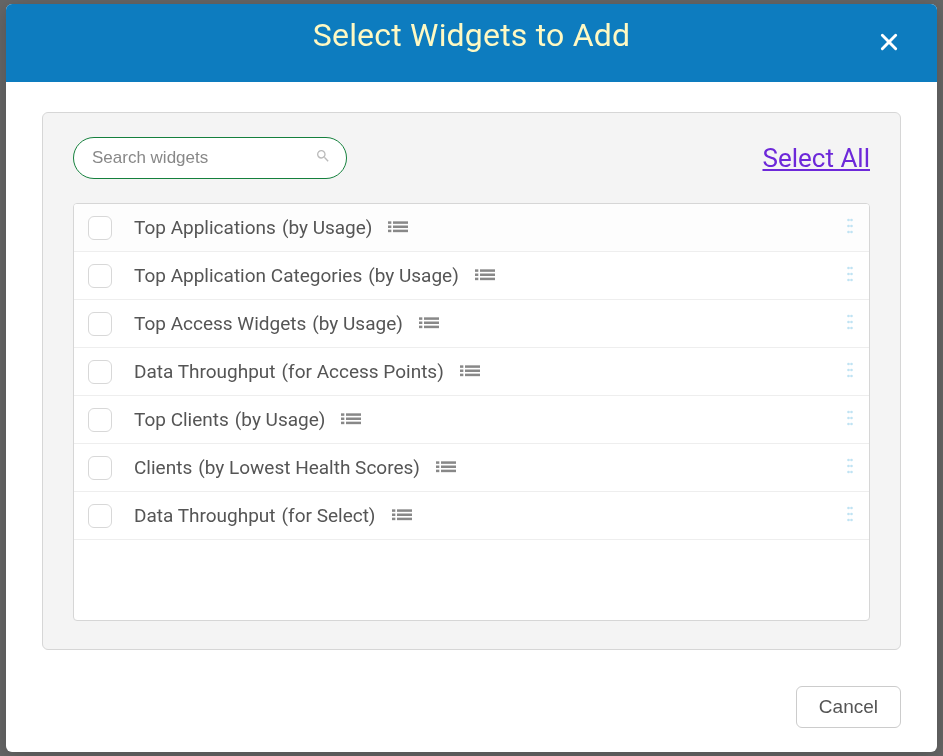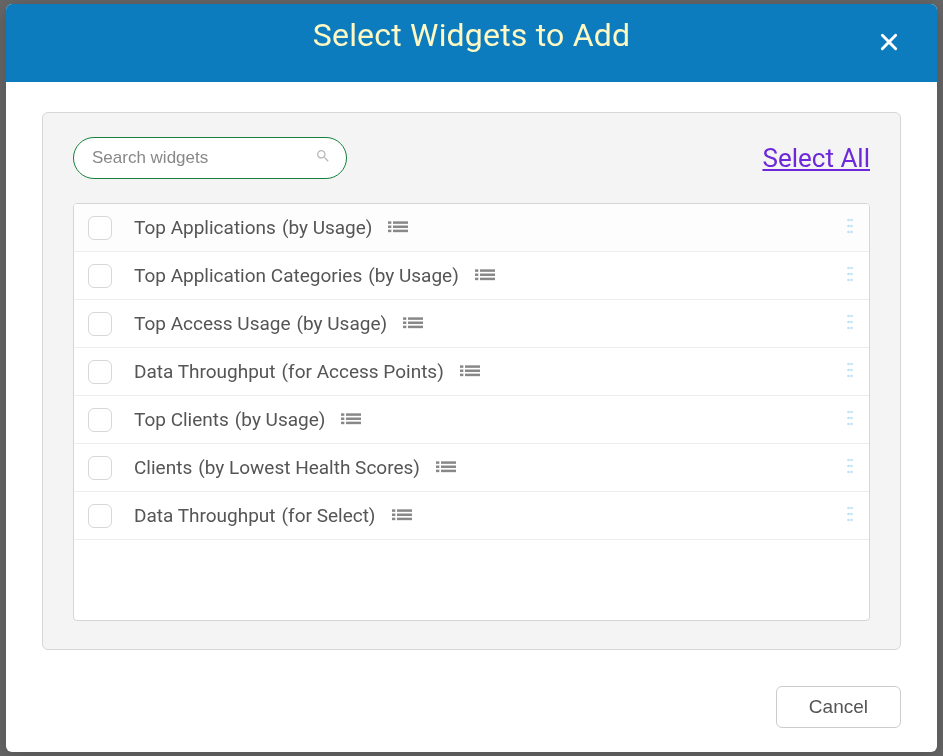--- a/index.html
+++ b/index.html
@@ -239,21 +239,21 @@
     
     .modal-footer {
       padding: 18px 36px 24px 36px;
       display: flex;
       justify-content: flex-end;
       gap: 14px;
     }
     
     .btn {
       height: 42px;
-      padding: 0 32px;
+      padding: 0 22px;
       border-radius: 6px;
       font-size: 19px;
       cursor: pointer;
       border: none;
       display: flex;
       align-items: center;
       justify-content: center;
     }
     
     .btn-cancel {
@@ -348,21 +348,21 @@
                   <circle cx="4.5" cy="2" r="1.3" fill="currentColor"></circle>
                   <circle cx="1.5" cy="8" r="1.3" fill="currentColor"></circle>
                   <circle cx="4.5" cy="8" r="1.3" fill="currentColor"></circle>
                   <circle cx="1.5" cy="14" r="1.3" fill="currentColor"></circle>
                   <circle cx="4.5" cy="14" r="1.3" fill="currentColor"></circle>
                 </svg></div>
             </div>
             <div class="widget-row">
               <div class="checkbox"></div>
               <div class="widget-label">
-                <span class="widget-name-part">Top Access Usage</span> 
+                <span class="widget-name-part">Top Access Widgets</span> 
                 <span class="widget-qualifier-part">(by Usage)</span>
                 <span class="table-icon">
                   <svg viewBox="0 0 24 16">
                     <rect x="0" y="0" width="4" height="3" fill="currentColor"></rect>
                     <rect x="6" y="0" width="18" height="3" fill="currentColor"></rect>
                     <rect x="0" y="5" width="4" height="3" fill="currentColor"></rect>
                     <rect x="6" y="5" width="18" height="3" fill="currentColor"></rect>
                     <rect x="0" y="10" width="4" height="3" fill="currentColor"></rect>
                     <rect x="6" y="10" width="18" height="3" fill="currentColor"></rect>
                   </svg>

